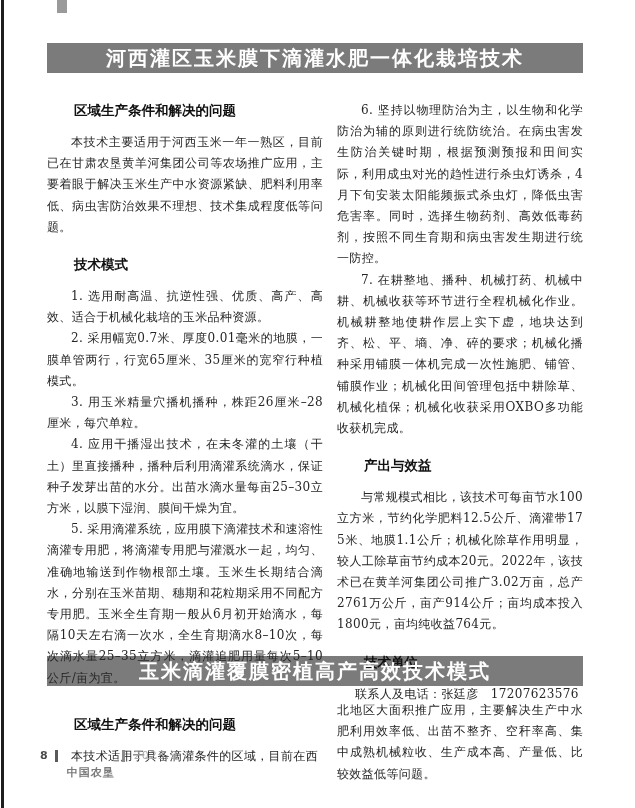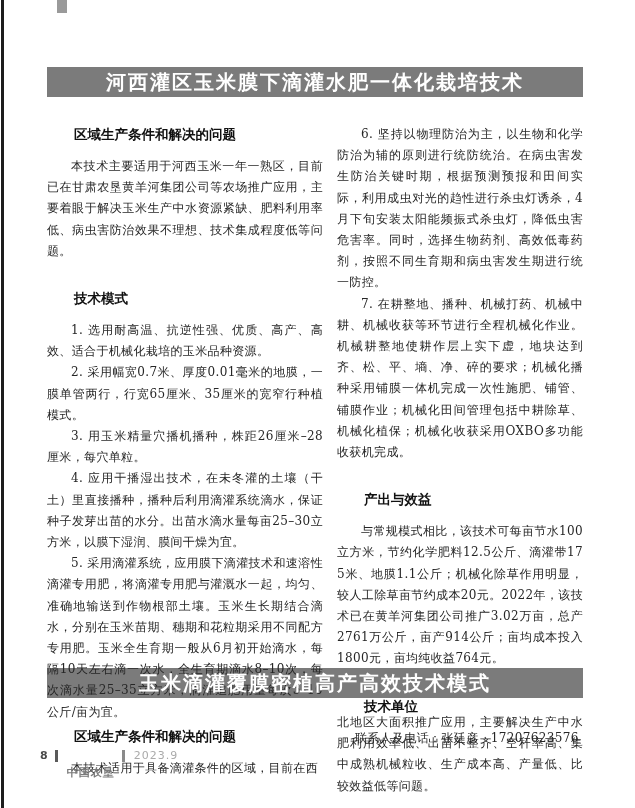--- a/index.html
+++ b/index.html
@@ -25,36 +25,36 @@
   }
   .content { margin-left:47px; width:536px; }
 
   .title-bar {
     height:30px; line-height:30px;
     background:#7b7b7b; color:#ffffff;
     text-align:center;
     font-family:"DejaVu Sans","Liberation Sans",sans-serif;
     font-weight:bold; font-size:20px; letter-spacing:2px;
   }
-  .title-bar-1 { margin-top:67px; }
-  .title-bar-2 { margin-top:24px; }
+  .title-bar-1 { margin-top:43px; }
+  .title-bar-2 { margin-top:36px; }
 
   .cols { display:flex; }
   .cols-1 { margin-top:27px; height:520px; }
   .cols-2 { margin-top:14px; height:66px; }
   .col-left  { width:276px; margin-right:14px; }
   .col-right { width:246px; }
 
   .sec-heading {
     font-family:Liberation Serif, serif;
     font-weight:bold; font-size:13.5px; color:#111;
     text-indent:2em;
     margin:2px 0 12px 0;
   }
-  .sec-heading.gap-above { margin-top:28px; }
+  .sec-heading.gap-above { margin-top:18px; }
   .sec-heading.gap-above-sm { margin-top:16px; }
 
   .para {
     font-size:12px; line-height:21.2px;
     letter-spacing:0.35px;
     text-align:justify; text-justify:inter-character;
     word-break:break-all;
     text-indent:2em;
     margin:0;
   }

